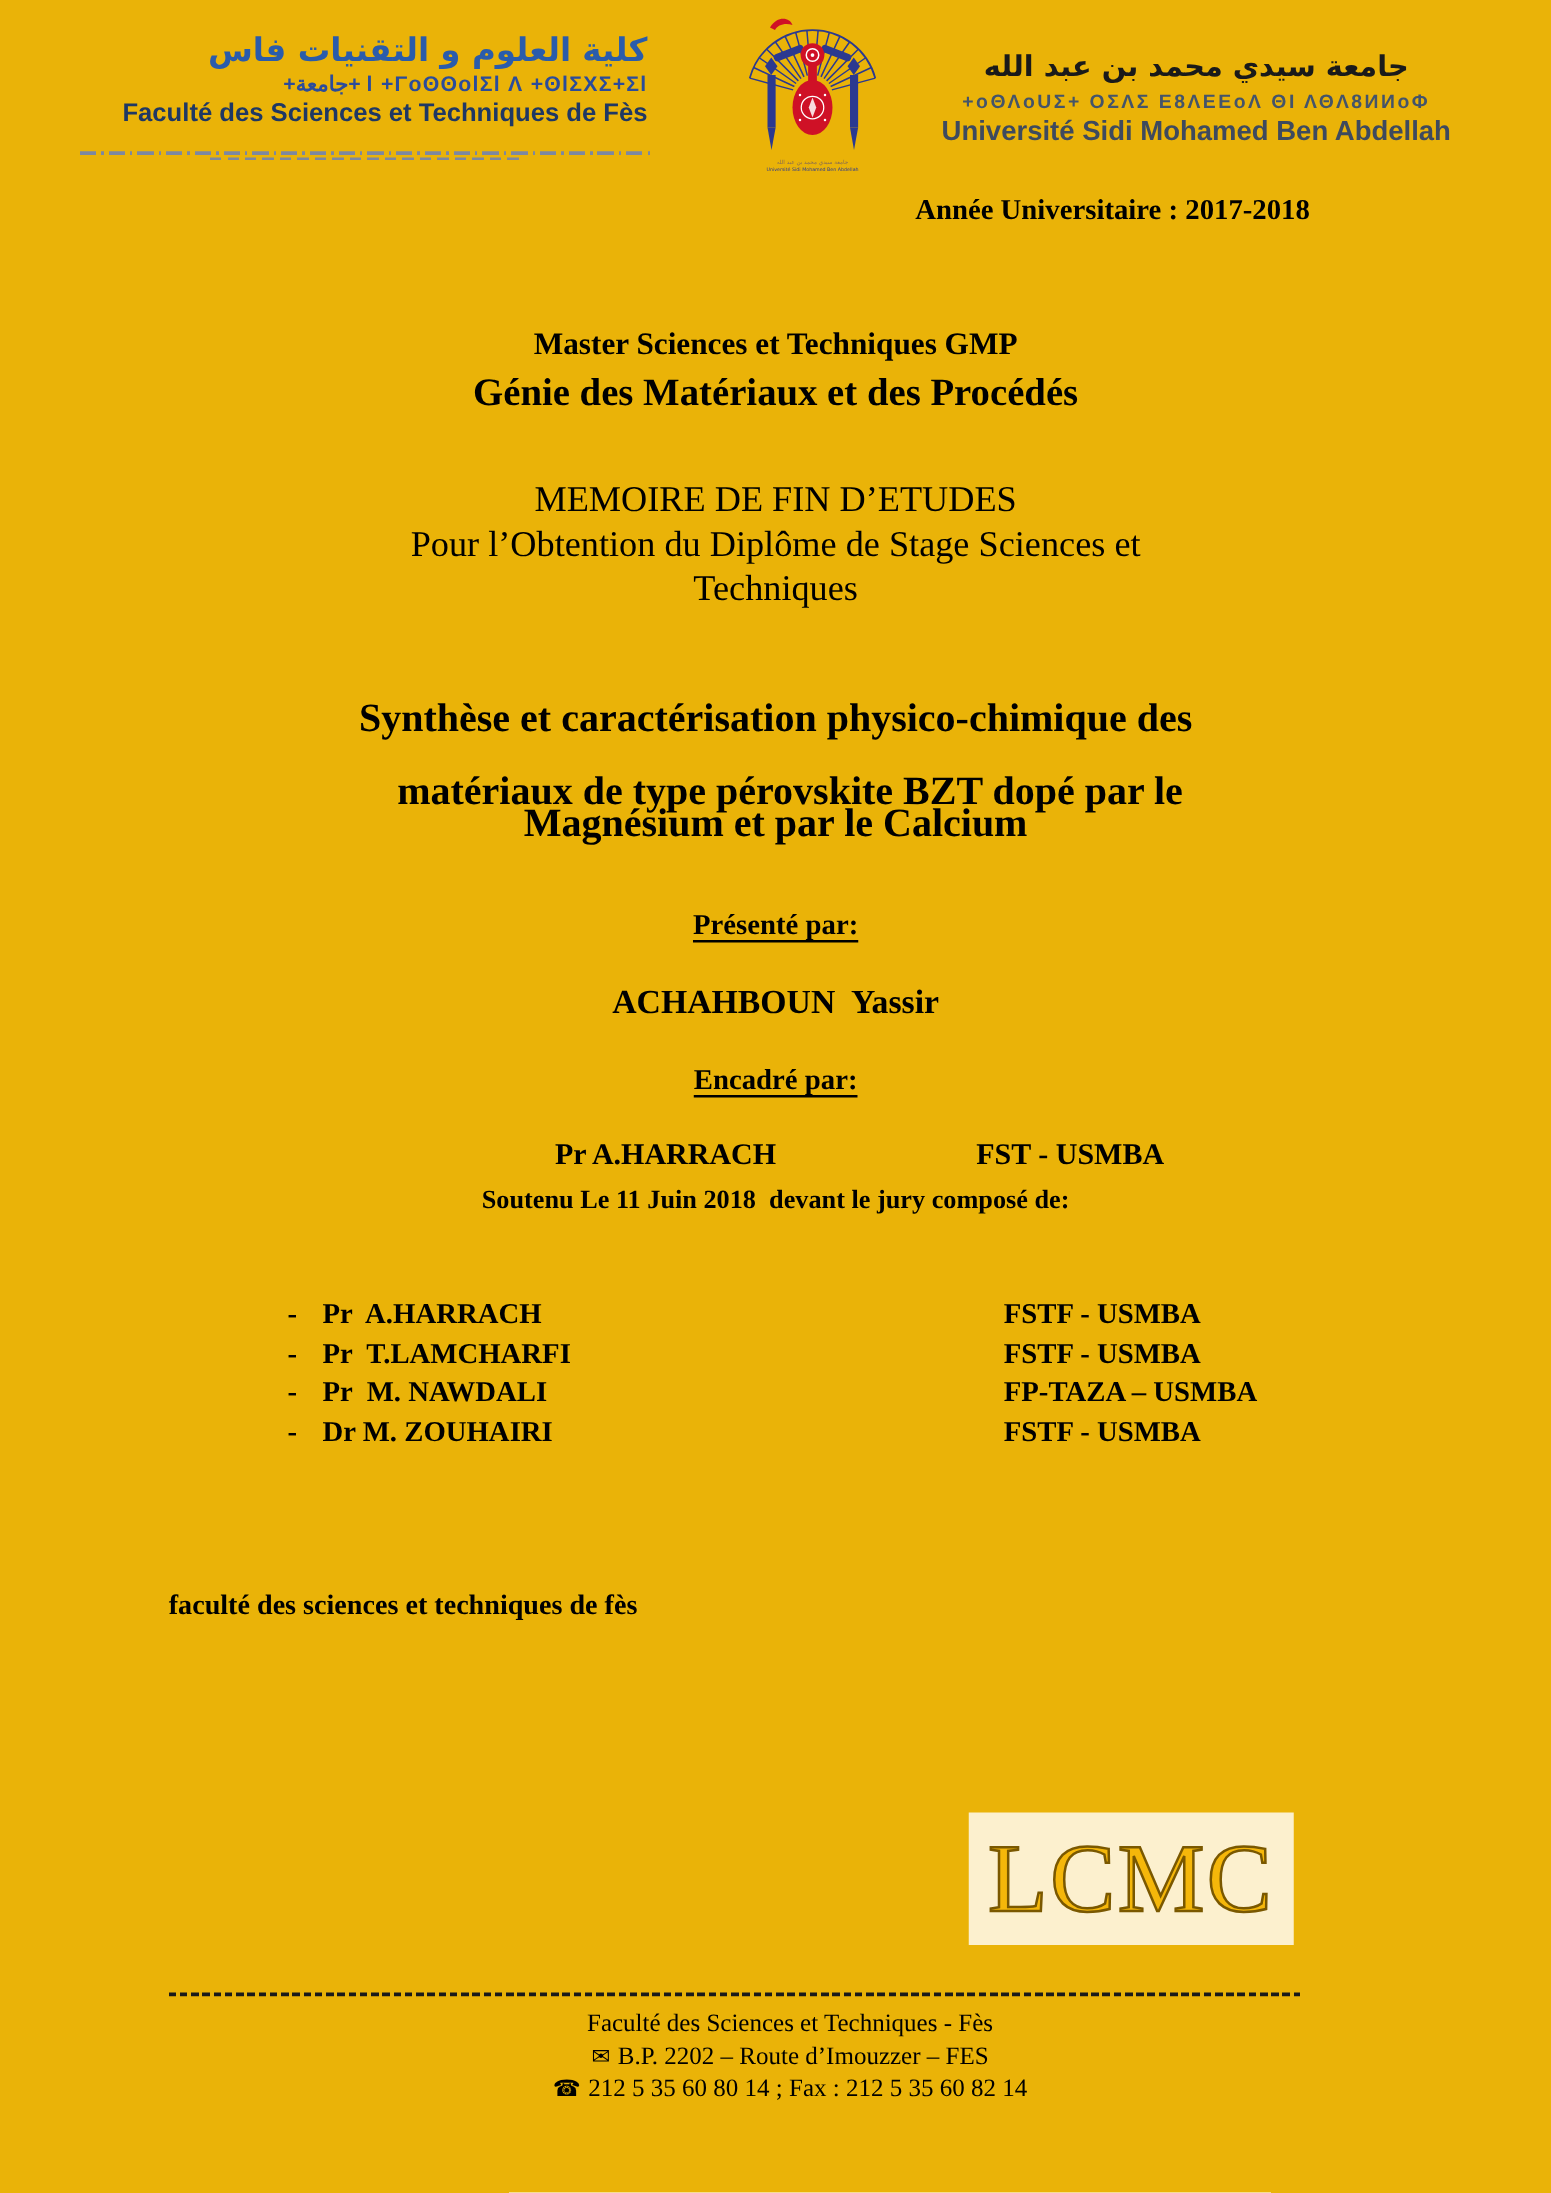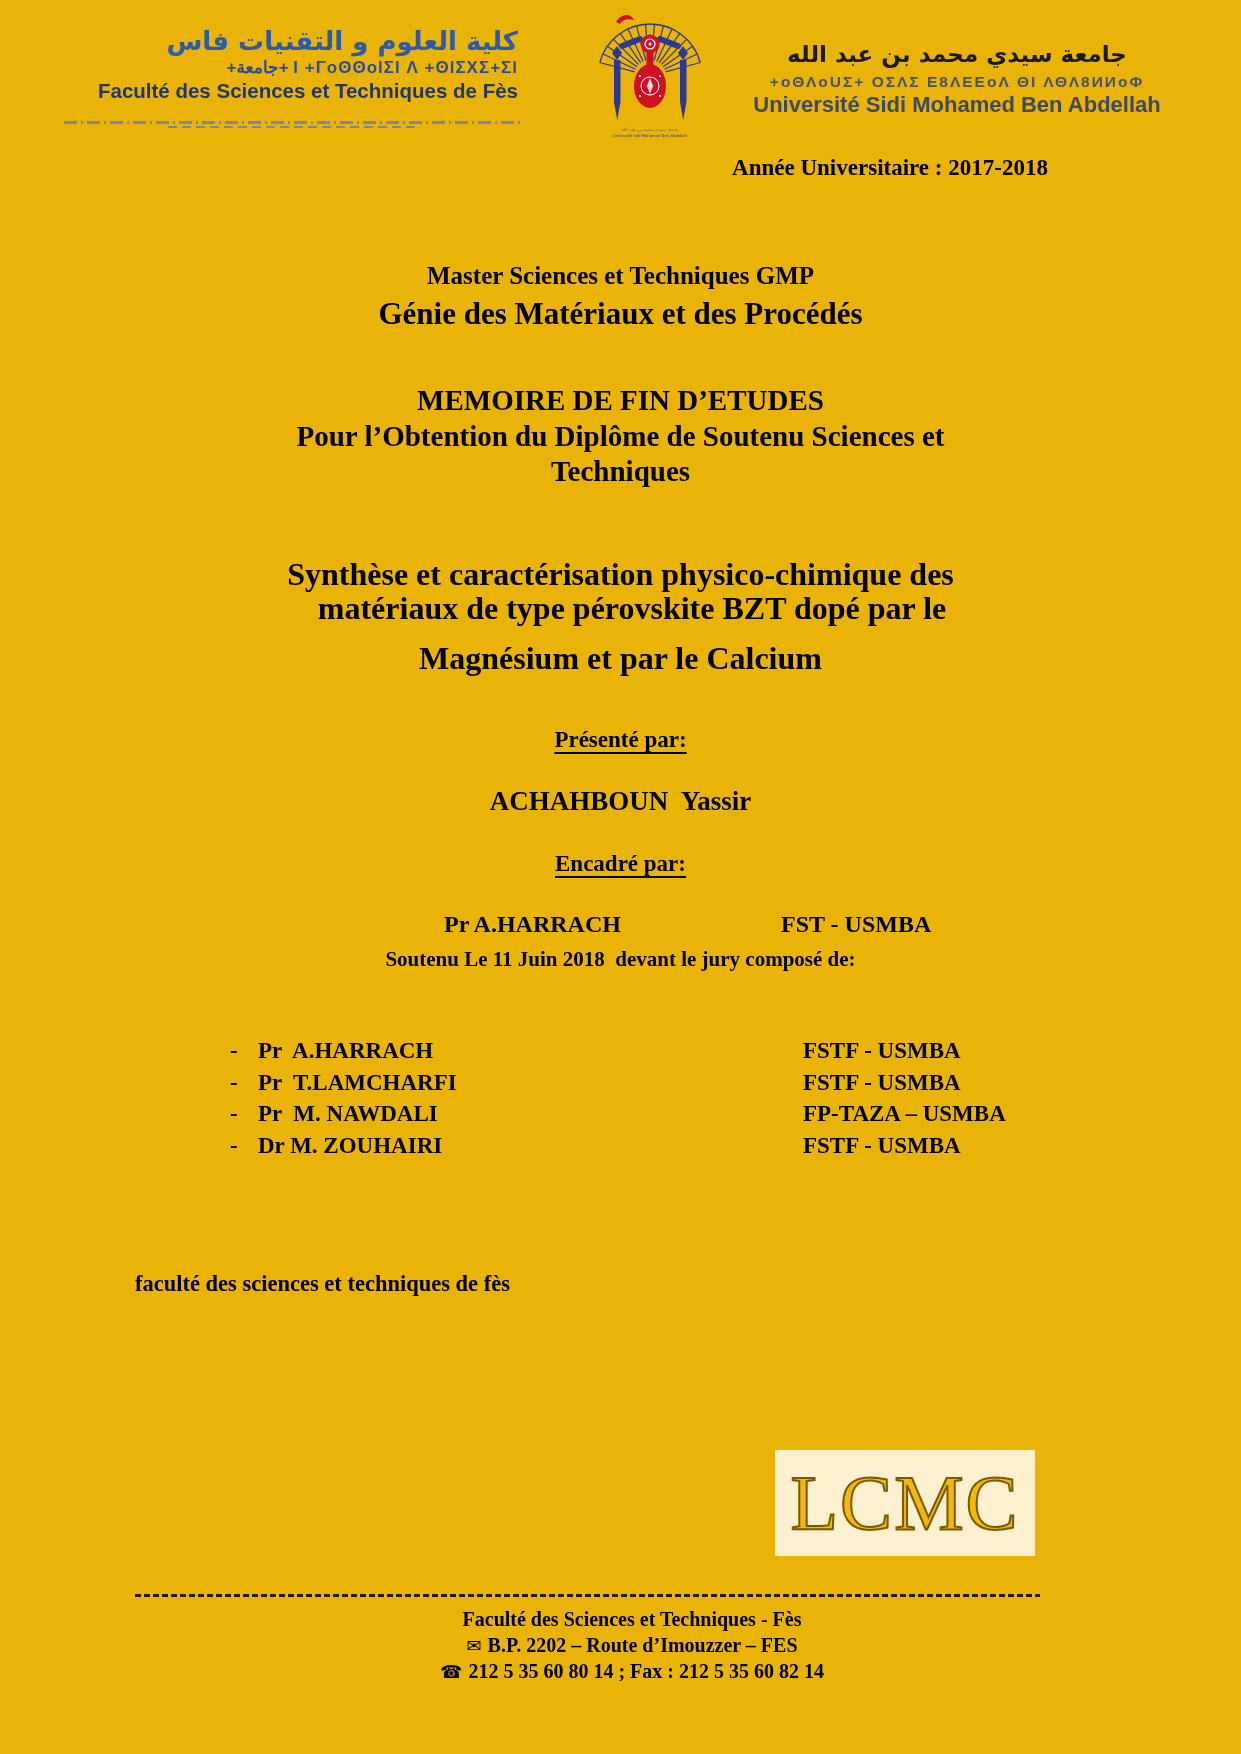--- a/index.html
+++ b/index.html
@@ -1,19 +1,19 @@
 <!DOCTYPE html>
 <html><head>
 <meta charset="utf-8">
 <style>
   html,body{margin:0;padding:0;background:#ffffff;}
   .page{position:relative;width:1241px;height:1754px;background:#eab308;overflow:hidden;
         font-family:"Liberation Serif",serif;color:#000;}
   .abs{position:absolute;}
-  .ctr{left:0;right:0;text-align:center;font-weight:bold;}
+  .ctr{left:0;right:0;text-align:center;}
   .pre{white-space:pre;}
 
   
   .hdr-left{left:62px;top:26px;width:456px;text-align:right;font-family:"Liberation Sans",sans-serif;}
   .hdr-ar{font-family:"DejaVu Sans",sans-serif;font-weight:bold;font-size:26px;color:#2a5cab;line-height:1.2;}
   .hdr-tif{font-size:17px;font-weight:bold;color:#2b4c9b;letter-spacing:1px;line-height:1.2;margin-top:1px;}
   .hdr-fr{font-size:20.5px;font-weight:bold;color:#1f3864;line-height:1.15;}
   .hdr-div1{left:64px;top:121px;width:456px;height:3px;
             background:repeating-linear-gradient(90deg,#7d88a0 0 13px,transparent 13px 17px,#7d88a0 17px 19px,transparent 19px 23px);}
   .hdr-div2{left:168px;top:126px;width:252px;height:2px;
@@ -26,21 +26,21 @@
 
   .emblem{left:596px;top:6px;width:108px;height:136px;}
 
   
   .annee{top:155px;left:690px;width:400px;text-align:center;font-size:23px;font-weight:bold;}
   .prog1{top:262px;font-size:25px;font-weight:bold;}
   .prog2{top:296px;font-size:31px;font-weight:bold;}
   .mem{font-size:29px;}
   .mem1{top:384px;} .mem2{top:420px;} .mem3{top:455px;}
   .ttl{font-size:32px;font-weight:bold;}
-  .ttl1{top:556px;} .ttl2{top:590px;margin-left:23px;} .ttl3{top:640px;}
+  .ttl1{top:556px;} .ttl2{top:614px;margin-left:23px;} .ttl3{top:640px;}
   .lbl{font-size:23px;font-weight:bold;text-decoration:underline;text-decoration-thickness:2px;text-underline-offset:5px;}
   .presente{top:727px;}
   .author{top:786px;font-size:27px;font-weight:bold;}
   .encadre{top:851px;}
   .supline span{font-size:24px;font-weight:bold;position:absolute;top:0;}
   .supline{top:911px;left:0;right:0;height:30px;}
   .sup-name{left:444px;}
   .sup-aff{left:781px;}
   .soutenu{top:947px;font-size:21px;font-weight:bold;}
   .jury-row{left:0;right:0;height:30px;font-size:23px;font-weight:bold;}
@@ -109,21 +109,21 @@
     <div class="hdr-tif2">+oΘΛoUΣ+ ΟΣΛΣ Ε8ΛΕΕοΛ ΘΙ ΛΘΛ8ИИοΦ</div>
     <div class="hdr-fr2">Université Sidi Mohamed Ben Abdellah</div>
   </div>
 
   <div class="abs annee">Année Universitaire : 2017-2018</div>
 
   <div class="abs ctr prog1">Master Sciences et Techniques GMP</div>
   <div class="abs ctr prog2">Génie des Matériaux et des Procédés</div>
 
   <div class="abs ctr mem mem1">MEMOIRE DE FIN D’ETUDES</div>
-  <div class="abs ctr mem mem2">Pour l’Obtention du Diplôme de Soutenu Sciences et</div>
+  <div class="abs ctr mem mem2">Pour l’Obtention du Diplôme de Stage Sciences et</div>
   <div class="abs ctr mem mem3">Techniques</div>
 
   <div class="abs ctr ttl ttl1">Synthèse et caractérisation physico-chimique des</div>
   <div class="abs ctr ttl ttl2">matériaux de type pérovskite BZT dopé par le</div>
   <div class="abs ctr ttl ttl3">Magnésium et par le Calcium</div>
 
   <div class="abs ctr author pre">ACHAHBOUN  Yassir</div>
   <div class="abs ctr lbl presente">Présenté par:</div>
 
   <div class="abs ctr lbl encadre">Encadré par:</div>

